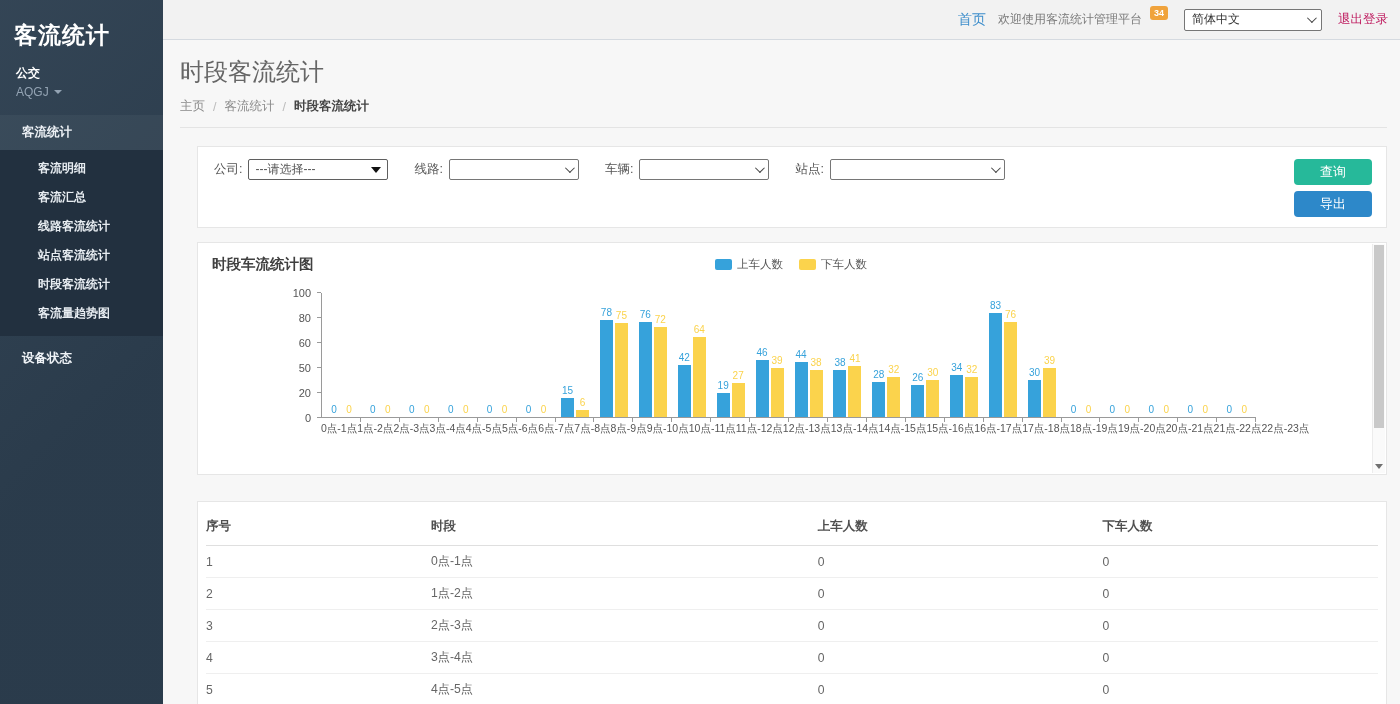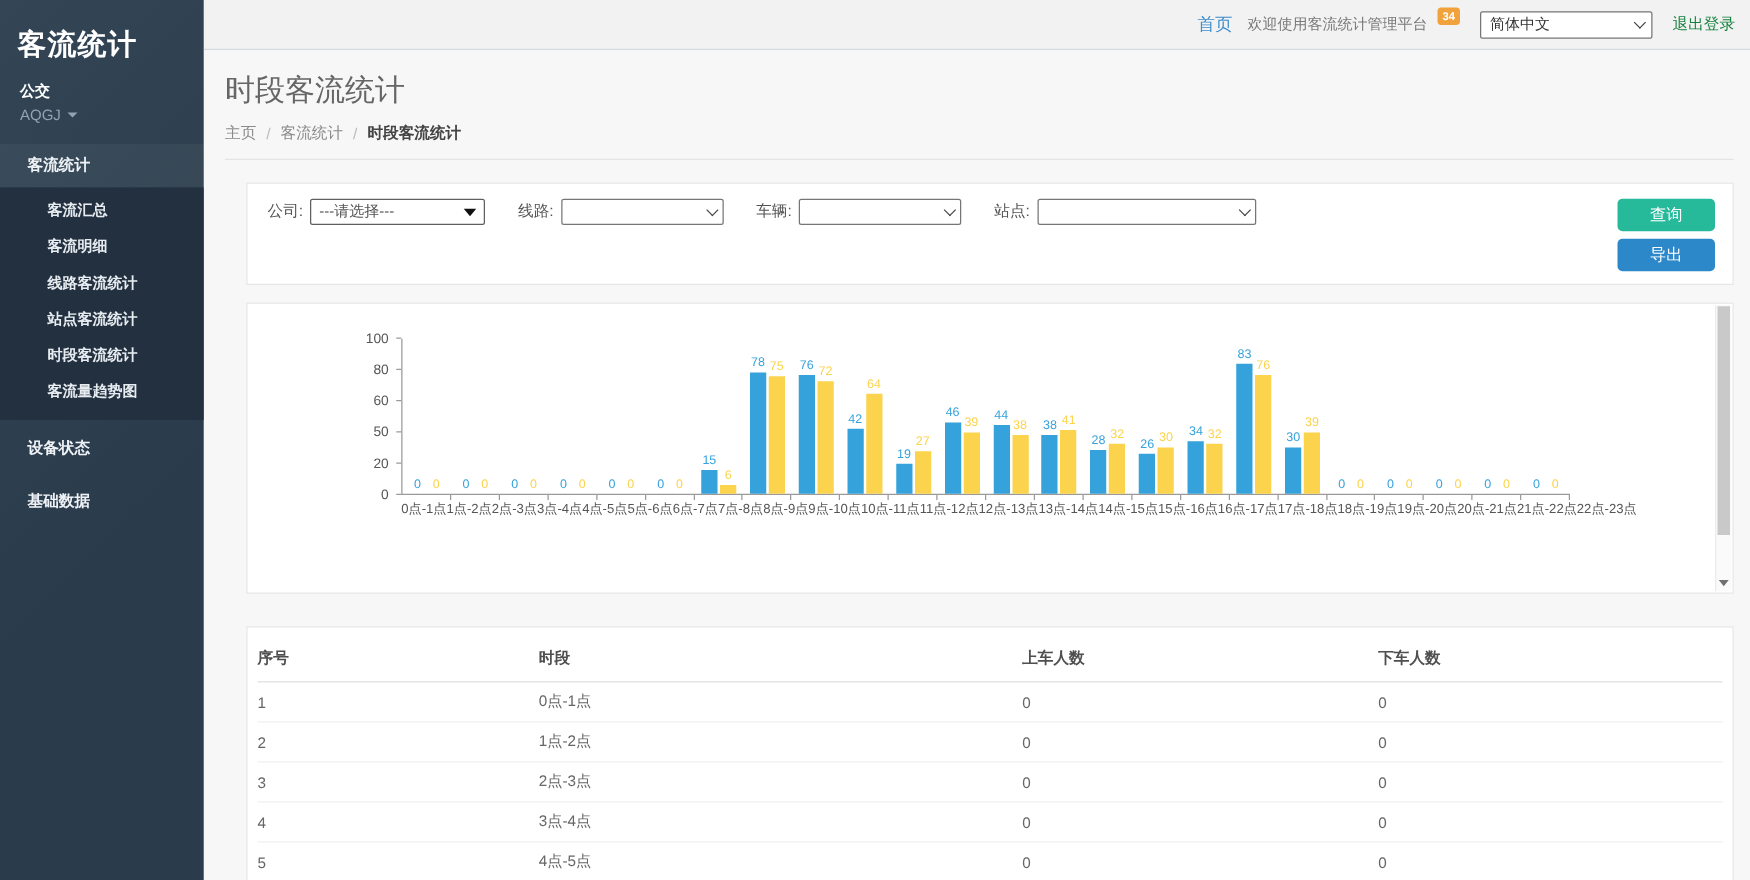--- a/index.html
+++ b/index.html
@@ -27,21 +27,21 @@
   .topbar { height:40px; background:#F2F2F2; border-bottom:1px solid #D5DAE0;
     display:flex; align-items:center; justify-content:flex-end; padding-right:12px; gap:12px; }
   .home-link { color:#3E8ECB; font-size:14px; cursor:pointer; }
   .welcome { color:#7a7a7a; font-size:12px; }
   .badge { background:#F0A33C; color:#fff; font-size:9px; font-weight:bold; border-radius:3px;
     padding:2px 4px; position:relative; top:-7px; left:-4px; }
   .lang-select { width:138px; height:22px; background:#fff; border:1px solid #767676; border-radius:2px;
     display:flex; align-items:center; justify-content:space-between; padding:0 7px; font-size:12px; color:#333; cursor:pointer; }
   .chev { width:7px; height:7px; border-right:1.5px solid #444; border-bottom:1.5px solid #444;
     transform:rotate(45deg) translateY(-2px); display:inline-block; }
-  .logout { color:#15803d; font-size:12.5px; cursor:pointer; margin-left:4px; white-space:nowrap; }
+  .logout { color:#be185d; font-size:12.5px; cursor:pointer; margin-left:4px; white-space:nowrap; }
 
   .content { flex:1; background:#F7F7F7; padding:8px 13px 0 17px; overflow:hidden; }
   .page-header { border-bottom:1px solid #e4e4e4; padding-bottom:12px; }
   .page-title { font-size:24px; color:#666; font-weight:normal; margin:8px 0 10px 0; }
   .breadcrumb { font-size:12.5px; color:#8a8a8a; display:flex; gap:8px; align-items:center; }
   .breadcrumb .crumb { cursor:pointer; }
   .breadcrumb .crumb.current { color:#444; font-weight:bold; cursor:default; }
   .breadcrumb .sep { color:#bbb; }
 
   .card { background:#fff; border:1px solid #E6E6E6; margin-left:17px; }
@@ -115,33 +115,30 @@
     <div class="brand">客流统计</div>
     <div class="org">公交</div>
     <div class="orgcode">
       <span>AQGJ</span>
       <span class="caret-down"></span>
     </div>
     <nav class="side-menu">
         <div class="side-section expanded">
           <div class="side-parent">客流统计</div>
           <div class="side-children">
+            <div class="side-child">客流明细</div>
             <div class="side-child">客流汇总</div>
-            <div class="side-child">客流明细</div>
             <div class="side-child">线路客流统计</div>
             <div class="side-child">站点客流统计</div>
             <div class="side-child">时段客流统计</div>
             <div class="side-child">客流量趋势图</div>
           </div>
         </div>
         <div class="side-section plain">
           <div class="side-parent">设备状态</div>
-        </div>
-        <div class="side-section plain">
-          <div class="side-parent">基础数据</div>
         </div>
       </nav>
   </aside>
 
   <div class="main">
 
     <header class="topbar">
       <span class="home-link">首页</span>
       <span class="welcome">欢迎使用客流统计管理平台</span>
       <span class="badge" style="background: rgb(240, 163, 60);">34</span>
@@ -189,20 +186,33 @@
           <div class="sel sel-station">
             <span></span>
             <span class="chev"></span>
           </div>
         </div>
         <button class="btn btn-query" style="background: rgb(38, 185, 154);">查询</button>
         <button class="btn btn-export" style="background: rgb(45, 136, 201);">导出</button>
       </section>
 
       <section class="card chart-card">
+        <div class="chart-head">
+          <span class="chart-title">时段车流统计图</span>
+          <div class="legend">
+              <div class="legend-item">
+                <span class="legend-swatch" style="background: rgb(54, 162, 219);"></span>
+                <span class="legend-label">上车人数</span>
+              </div>
+              <div class="legend-item">
+                <span class="legend-swatch" style="background: rgb(251, 211, 76);"></span>
+                <span class="legend-label">下车人数</span>
+              </div>
+            </div>
+        </div>
         <div class="chart-body">
           <div class="yaxis">
               <span class="ylabel" style="bottom: -6px;">0</span>
               <span class="ytick" style="bottom: 0px;"></span>
               <span class="ylabel" style="bottom: 19px;">20</span>
               <span class="ytick" style="bottom: 25px;"></span>
               <span class="ylabel" style="bottom: 44px;">50</span>
               <span class="ytick" style="bottom: 50px;"></span>
               <span class="ylabel" style="bottom: 69px;">60</span>
               <span class="ytick" style="bottom: 75px;"></span>

